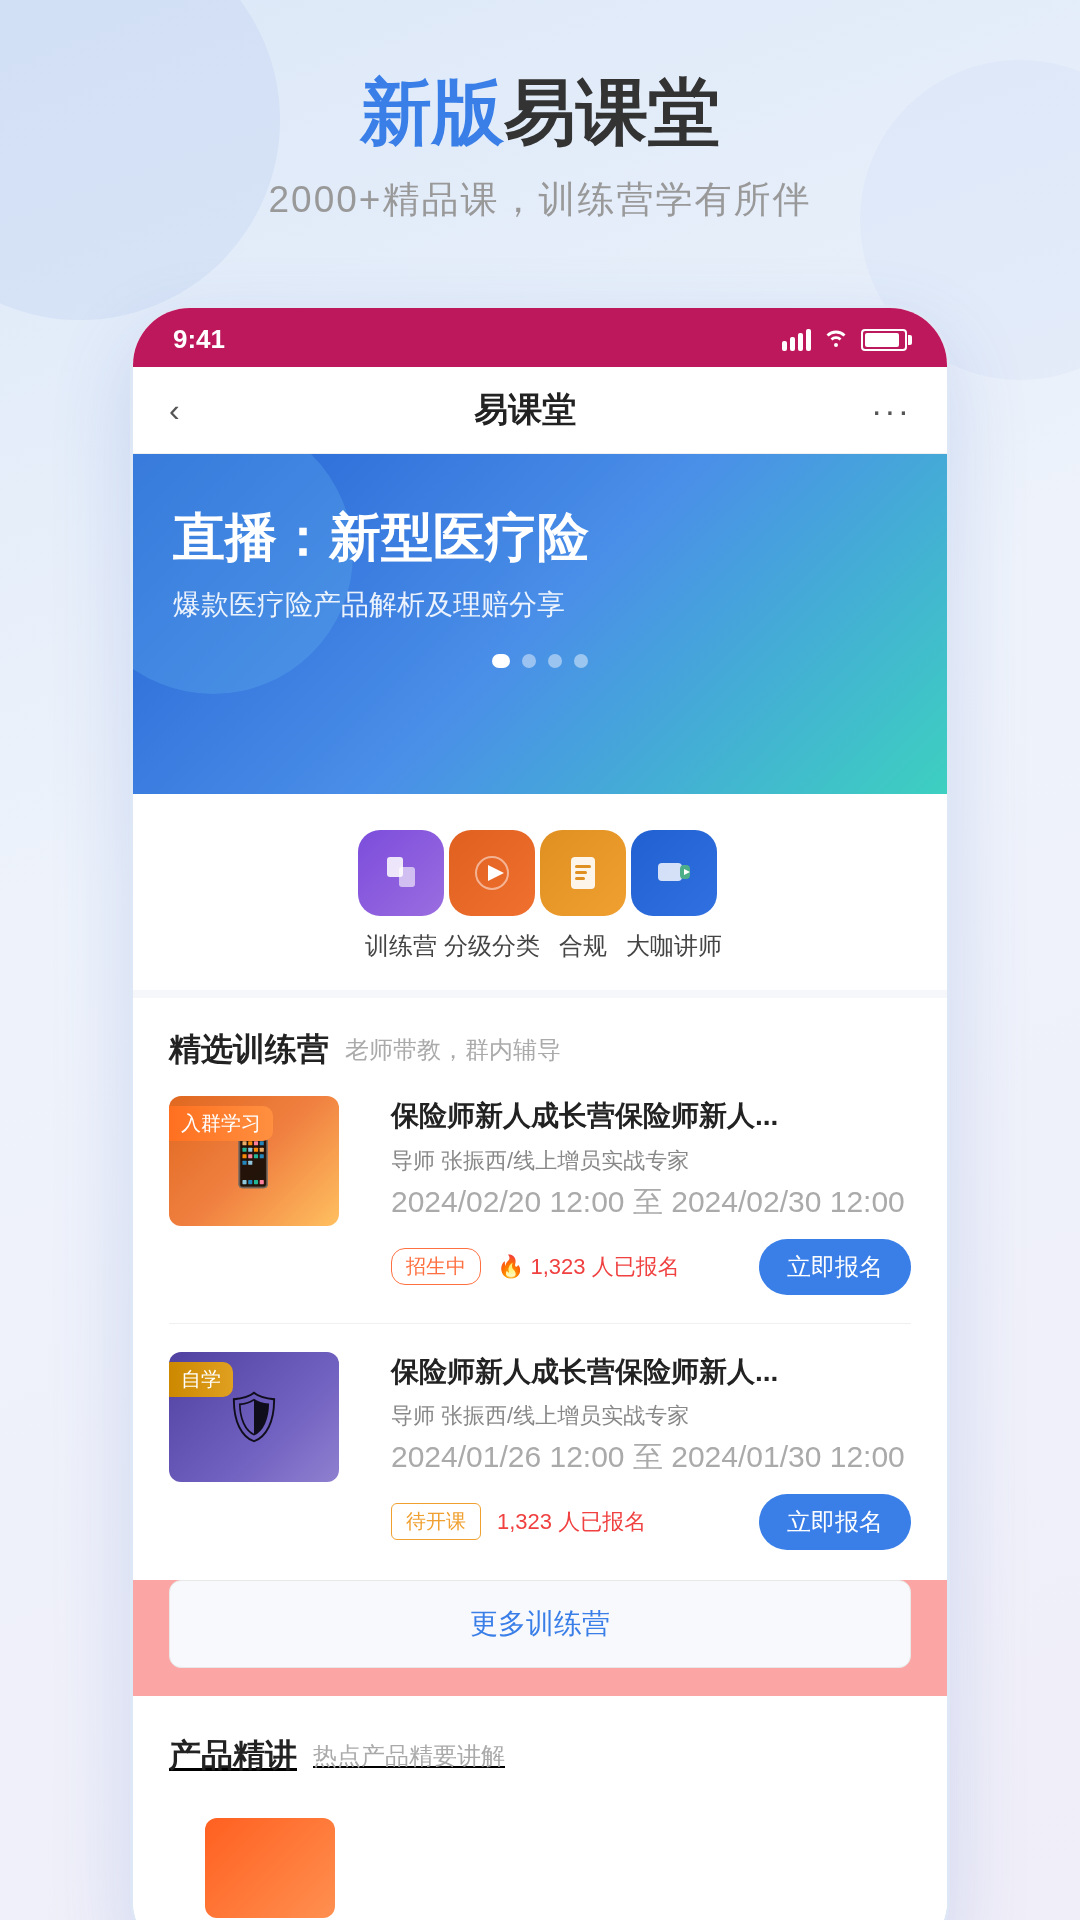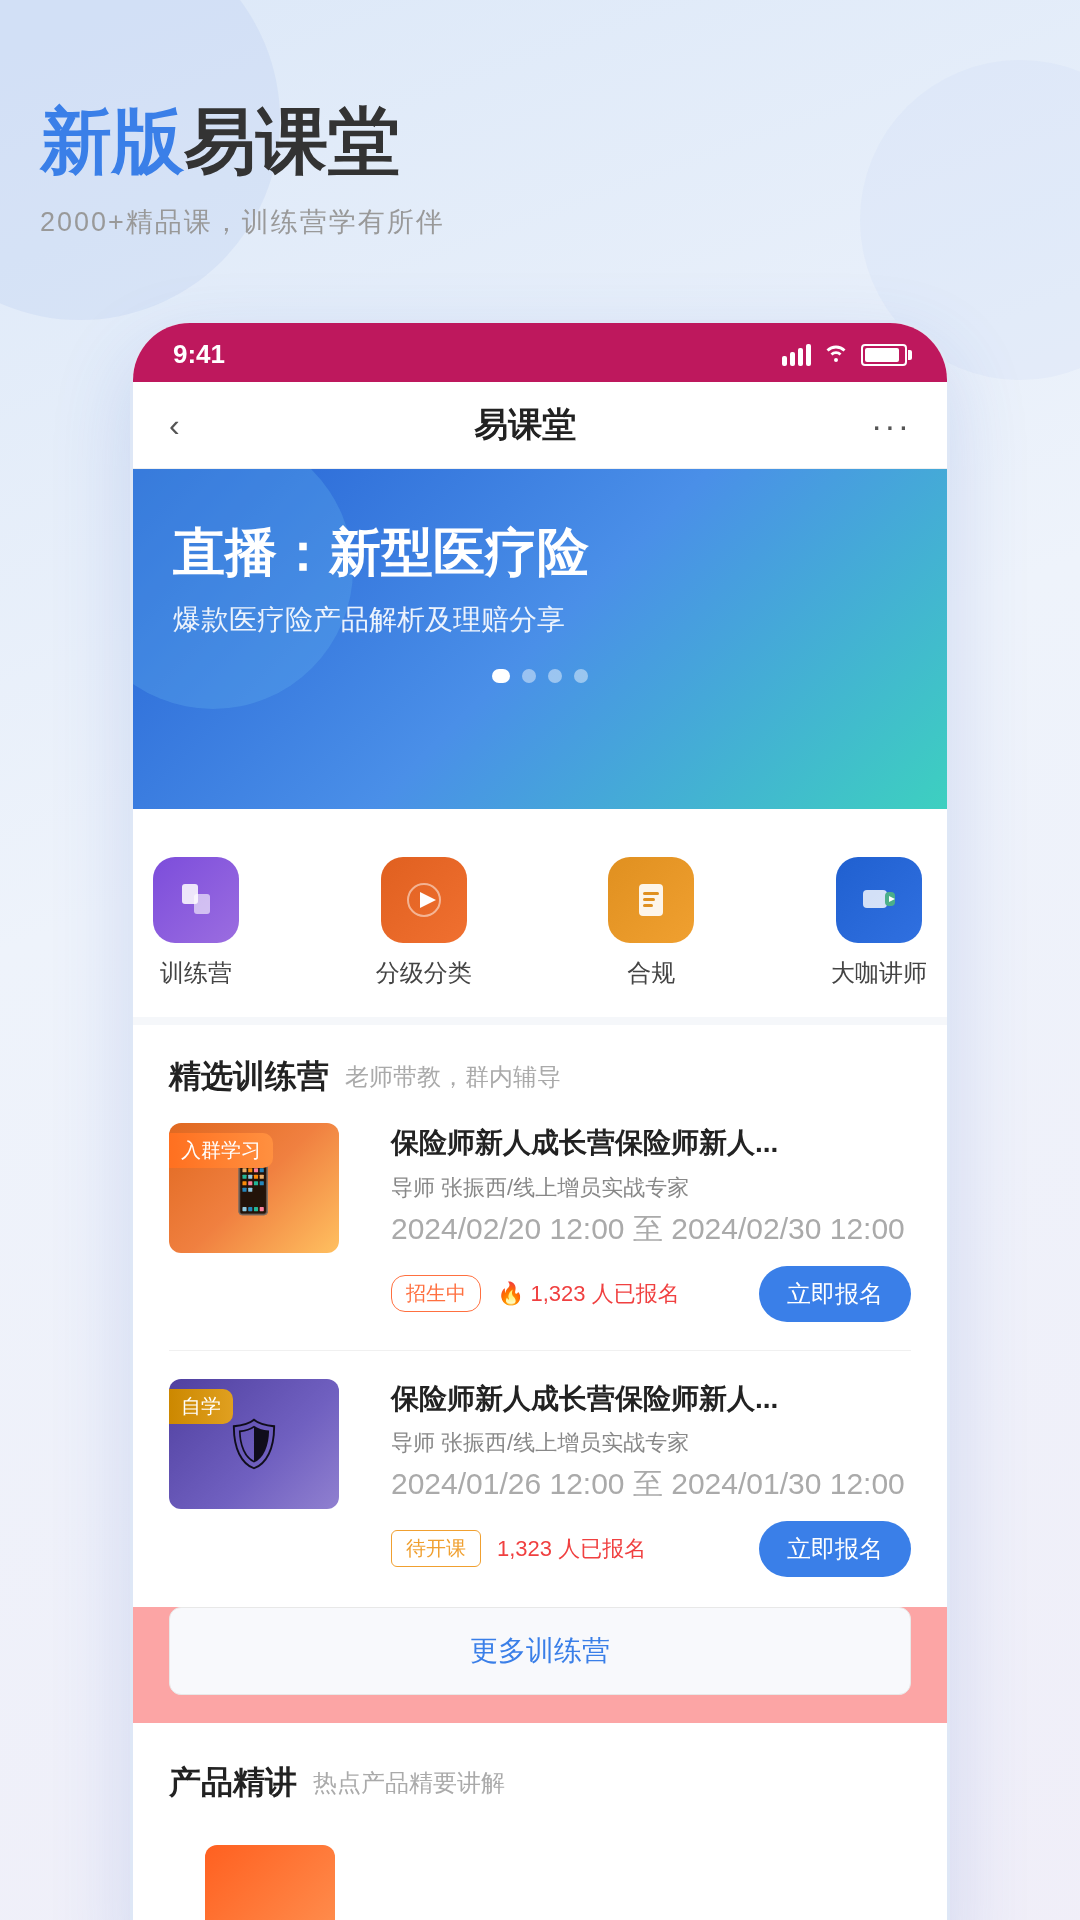--- a/index.html
+++ b/index.html
@@ -26,35 +26,36 @@
       position: absolute;
       top: 60px; right: -100px;
       width: 320px; height: 320px;
       border-radius: 50%;
       background: rgba(200, 215, 245, 0.2);
       pointer-events: none;
     }
 
     
     .header {
-      padding: 98px 40px 40px;
+      text-align: center;
+      padding: 69px 40px 40px;
       position: relative;
       z-index: 1;
     }
     .header-title {
       font-size: 72px;
       font-weight: 700;
       color: #333;
       line-height: 1.2;
     }
     .header-title .highlight {
       color: #3a7fe8;
     }
     .header-subtitle {
-      font-size: 27px;
+      font-size: 37px;
       color: #999;
       margin-top: 20px;
       letter-spacing: 2px;
     }
 
     
     .phone-wrapper {
       display: flex;
       justify-content: center;
       margin: 40px auto 0;
@@ -170,24 +171,23 @@
     .banner-dot.active {
       background: white;
       width: 18px; height: 14px;
       border-radius: 7px;
     }
 
     
     .quick-menu {
       background: white;
       display: flex;
-      justify-content: space-between;
+      justify-content: center;
       padding: 36px 20px 28px;
       border-bottom: 8px solid #f5f7fa;
-      margin-top: 12px;
     }
     .quick-item {
       display: flex;
       flex-direction: column;
       align-items: center;
       gap: 14px;
       cursor: pointer;
     }
     .quick-icon {
       width: 86px; height: 86px;
@@ -347,20 +347,21 @@
     .product-section {
       background: white;
       padding: 30px 36px 20px;
       margin-top: 8px;
     }
     .product-section-header {
       display: flex;
       align-items: center;
       gap: 16px;
       margin-bottom: 20px;
+      text-decoration: underline;
     }
 
     
     .thumb-decoration {
       font-size: 50px;
       opacity: 0.85;
     }
 
     
     .bottom-peek {

